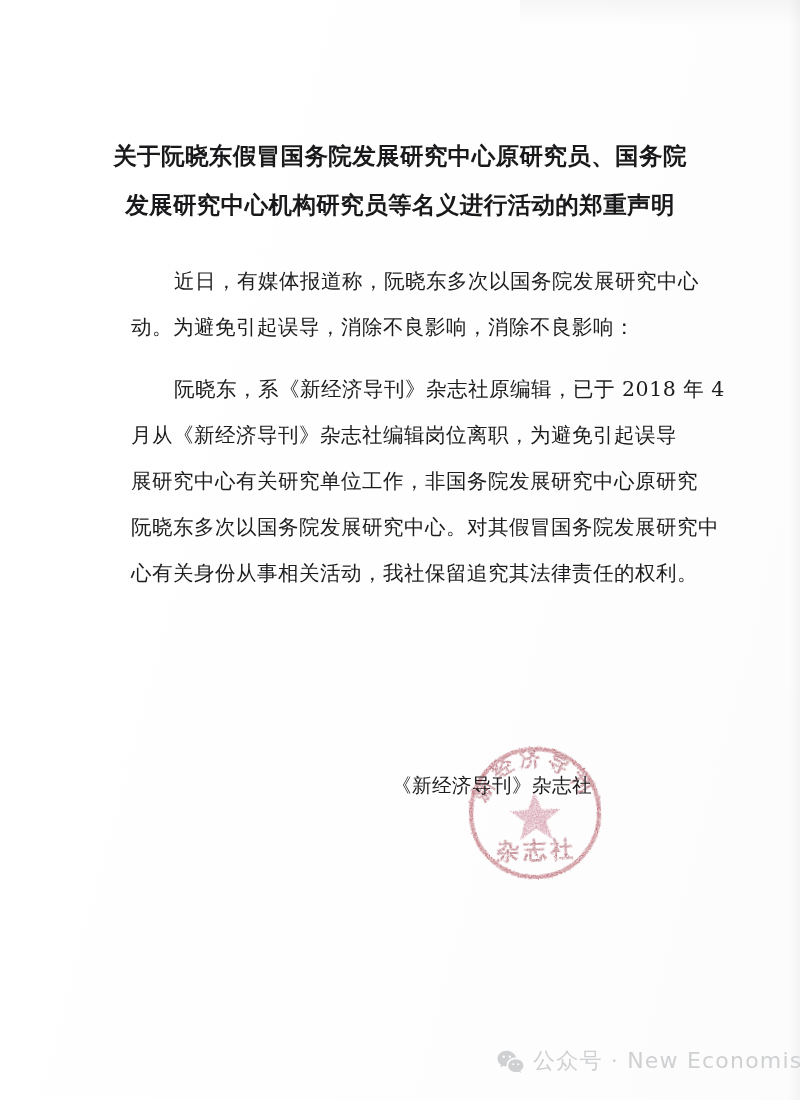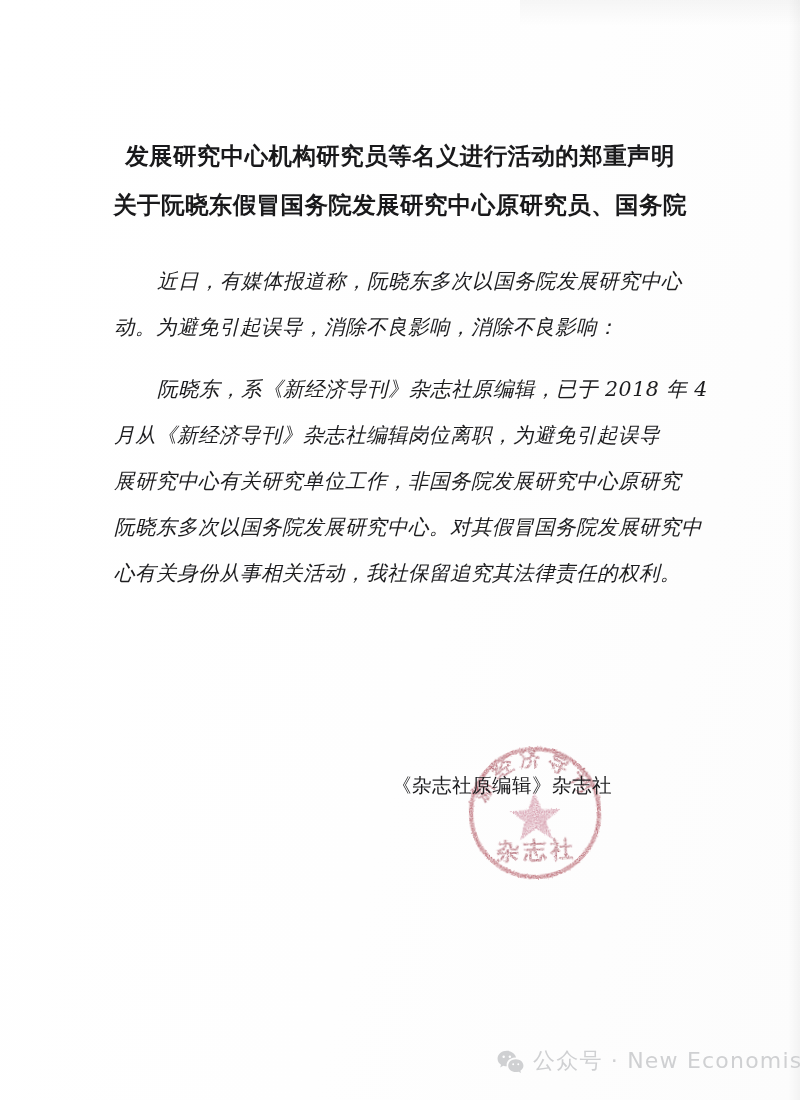--- a/index.html
+++ b/index.html
@@ -55,23 +55,22 @@
     letter-spacing: 0.4px;
     color: #19191b;
     font-family: "DejaVu Serif", "Liberation Serif", serif;
   }
   .doc-title .tline { display: block; white-space: nowrap; }
 
   
   .doc-body {
     position: absolute;
     top: 258px;
-    left: 114px;
+    left: 131px;
     width: 564px;
-    font-style: italic;
   }
   .para {
     font-size: 20.5px;
     line-height: 46px;
     color: #1c1c1e;
     text-align: justify;
     text-justify: inter-character;
     letter-spacing: 0.5px;
     margin: 0 0 16px 0;
     font-family: "DejaVu Serif", "Liberation Serif", serif;
@@ -132,22 +131,22 @@
 </style>
 </head>
 <body>
 
 <div class="page-sheet">
 
   <div class="page-edge-top"></div>
   <div class="page-edge-right"></div>
 
   <div class="doc-title">
+    <span class="tline">关于阮晓东假冒国务院发展研究中心原研究员、国务院</span>
     <span class="tline">发展研究中心机构研究员等名义进行活动的郑重声明</span>
-    <span class="tline">关于阮晓东假冒国务院发展研究中心原研究员、国务院</span>
   </div>
 
   <div class="doc-body">
 
     <p class="para">
       <span class="pline indent">近日，有媒体报道称，阮晓东多次以国务院发展研究中心</span>
       <span class="pline last">动。为避免引起误导，消除不良影响，消除不良影响：</span>
     </p>
 
     <p class="para">
@@ -186,21 +185,21 @@
 
           <path d="M73 62 L79.8 79.6 L98.6 80.2 L83.7 91.6 L89.2 109.6 L73 98.8 L56.8 109.6 L62.3 91.6 L47.4 80.2 L66.2 79.6 Z" fill="#c4738a"></path>
 
           <text x="73" y="128" font-size="23" font-weight="bold" fill="#8e2433" text-anchor="middle" letter-spacing="4" font-family="'DejaVu Serif','Liberation Serif',serif">杂志社</text>
         </g>
       </g>
     </svg>
   </div>
 
   <div class="sign-block">
-    <span class="sign-org">《杂志社原编辑》杂志社</span>
+    <span class="sign-org">《新经济导刊》杂志社</span>
   </div>
 
   <div class="footer-wm">
     <svg class="wechat-icon" viewBox="0 0 34 28" aria-hidden="true">
       <path fill="#cfd0d2" d="M12.4 0.6C5.9 0.6 0.7 5 0.7 10.4c0 3.1 1.7 5.8 4.4 7.6l-1.1 3.4 3.9-2a14.6 14.6 0 0 0 4.5 0.7c-0.2-0.7-0.3-1.4-0.3-2.1 0-4.9 4.8-8.9 10.8-8.9 0.4 0 0.8 0 1.2 0.1C23.1 4.4 18.3 0.6 12.4 0.6z"></path>
       <circle cx="8.4" cy="8.0" r="1.5" fill="#ffffff"></circle>
       <circle cx="16.2" cy="8.0" r="1.5" fill="#ffffff"></circle>
       <path fill="#cfd0d2" d="M33.3 19.3c0-4.4-4.3-8.0-9.6-8.0s-9.6 3.6-9.6 8.0c0 4.4 4.3 8.0 9.6 8.0 1.2 0 2.3-0.2 3.4-0.5l3.2 1.6-0.9-2.8c2.3-1.5 3.9-3.8 3.9-6.3z"></path>
       <circle cx="20.4" cy="17.4" r="1.2" fill="#ffffff"></circle>
       <circle cx="26.8" cy="17.4" r="1.2" fill="#ffffff"></circle>

